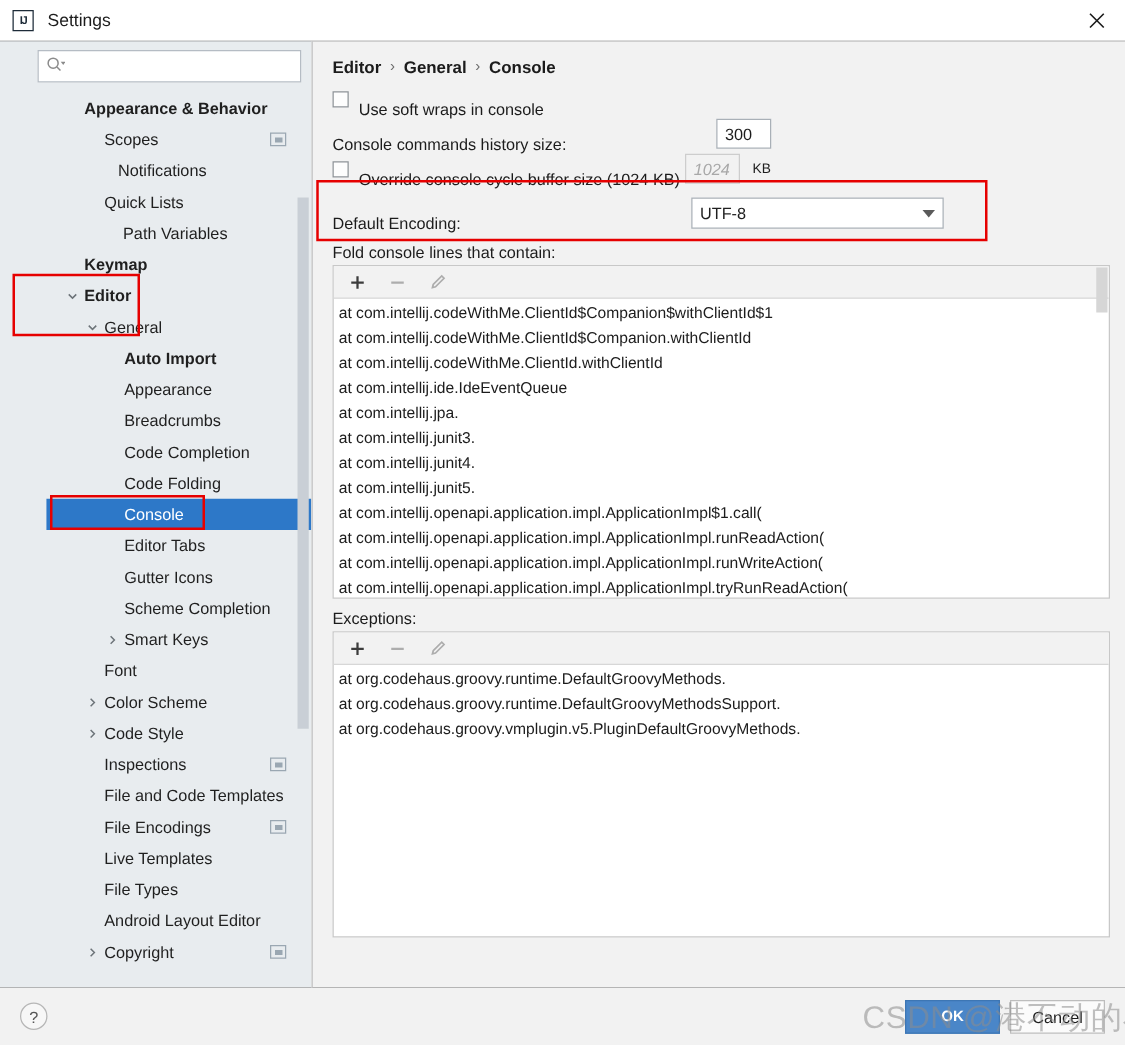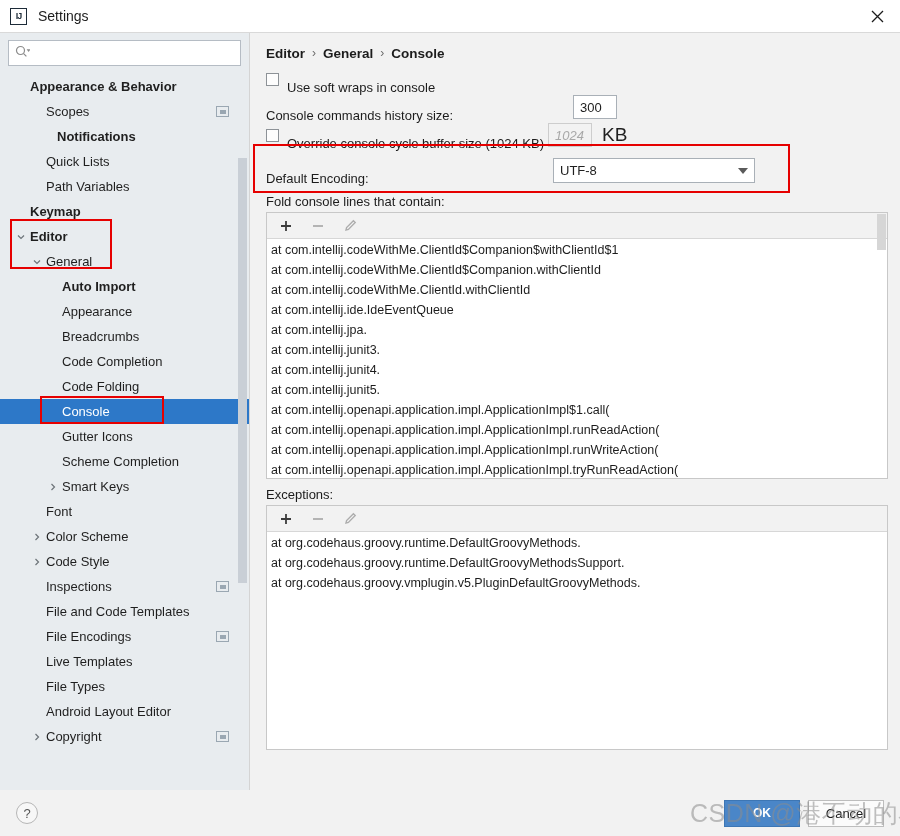--- a/index.html
+++ b/index.html
@@ -62,20 +62,21 @@
   }
 
   
   #left {
     width: 250px;
     background: #e8ecef;
     position: relative;
     display: flex; flex-direction: column;
     flex: none;
     border-right: 1px solid #d4d4d4;
+    align-items: flex-end;
   }
   #search-wrap { padding: 7px 8px 6px 8px; flex: none; }
   #search-box {
     height: 26px;
     background: #ffffff;
     border: 1px solid #b5bcc4;
     display: flex; align-items: center;
     padding: 0 6px;
   }
   #search-icon { flex: none; display: block; }
@@ -186,21 +187,21 @@
     flex: none;
   }
   .txt-field.disabled {
     background: #f2f2f2;
     border-color: #cdcdcd;
     color: #a8a8a8;
   }
   #history-field { width: 44px; margin-left: auto; margin-right: 0; }
   #override-row { position: relative; }
   #buffer-field { width: 44px; margin-left: 4px; font-style: italic; }
-  #kb-label { margin-left: 10px; font-size: 19px; }
+  #kb-label { margin-left: 10px; font-size: 11px; }
 
   #encoding-row {
     display: flex; align-items: center;
     height: 31px;
     margin-top: 7px;
   }
   #combo {
     width: 202px; height: 25px;
     border: 1px solid #a9b0b7;
     background: #ffffff;
@@ -370,29 +371,29 @@
             <span class="tree-arrow empty"></span>
             <span class="tree-label bold">Appearance &amp; Behavior</span>
           </div>
           <div class="tree-row" style="padding-left: 30px;">
             <span class="tree-arrow empty"></span>
             <span class="tree-label">Scopes</span>
             <span class="tree-badge">
               <i></i>
             </span>
           </div>
-          <div class="tree-row" style="padding-left: 41px; font-weight: bold;">
+          <div class="tree-row" style="padding-left: 41px;">
             <span class="tree-arrow empty"></span>
             <span class="tree-label">Notifications</span>
           </div>
           <div class="tree-row" style="padding-left: 30px;">
             <span class="tree-arrow empty"></span>
             <span class="tree-label">Quick Lists</span>
           </div>
-          <div class="tree-row" style="padding-left: 30px;">
+          <div class="tree-row" style="padding-left: 30px; margin-left: 15px;">
             <span class="tree-arrow empty"></span>
             <span class="tree-label">Path Variables</span>
           </div>
           <div class="tree-row" style="padding-left: 14px;">
             <span class="tree-arrow empty"></span>
             <span class="tree-label bold">Keymap</span>
           </div>
           <div class="tree-row" style="padding-left: 14px;">
             <span class="tree-arrow">
               <svg width="10" height="10" viewBox="0 0 10 10">
@@ -425,20 +426,24 @@
             <span class="tree-arrow empty"></span>
             <span class="tree-label">Code Completion</span>
           </div>
           <div class="tree-row" style="padding-left: 46px;">
             <span class="tree-arrow empty"></span>
             <span class="tree-label">Code Folding</span>
           </div>
           <div class="tree-row selected" style="padding-left: 46px;">
             <span class="tree-arrow empty"></span>
             <span class="tree-label">Console</span>
+          </div>
+          <div class="tree-row" style="padding-left: 46px;">
+            <span class="tree-arrow empty"></span>
+            <span class="tree-label">Editor Tabs</span>
           </div>
           <div class="tree-row" style="padding-left: 46px;">
             <span class="tree-arrow empty"></span>
             <span class="tree-label">Gutter Icons</span>
           </div>
           <div class="tree-row" style="padding-left: 46px;">
             <span class="tree-arrow empty"></span>
             <span class="tree-label">Scheme Completion</span>
           </div>
           <div class="tree-row" style="padding-left: 46px;">

